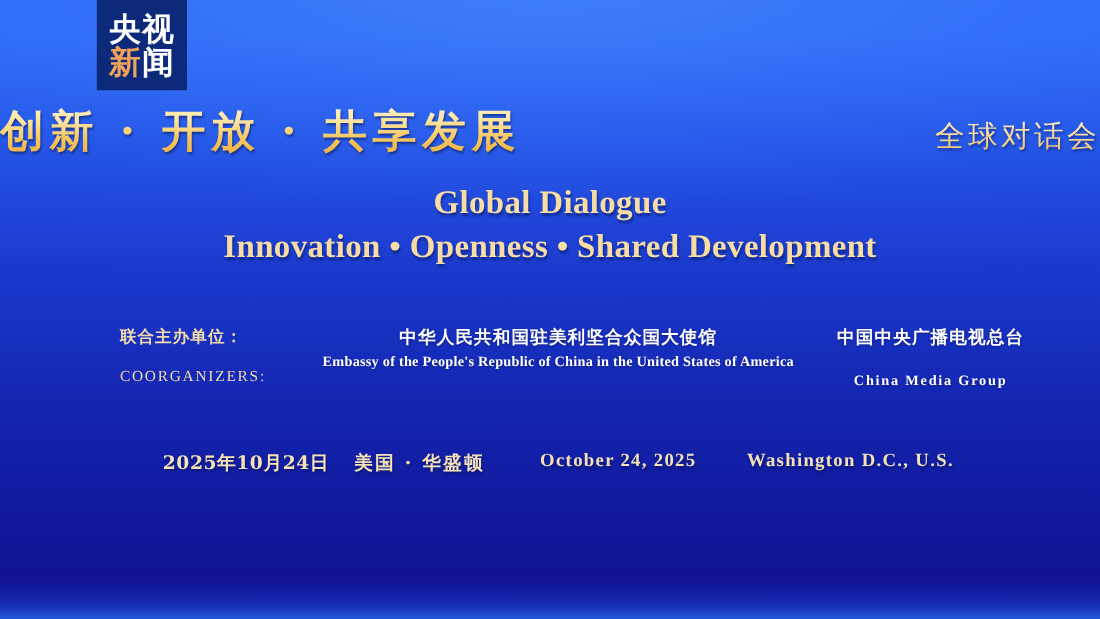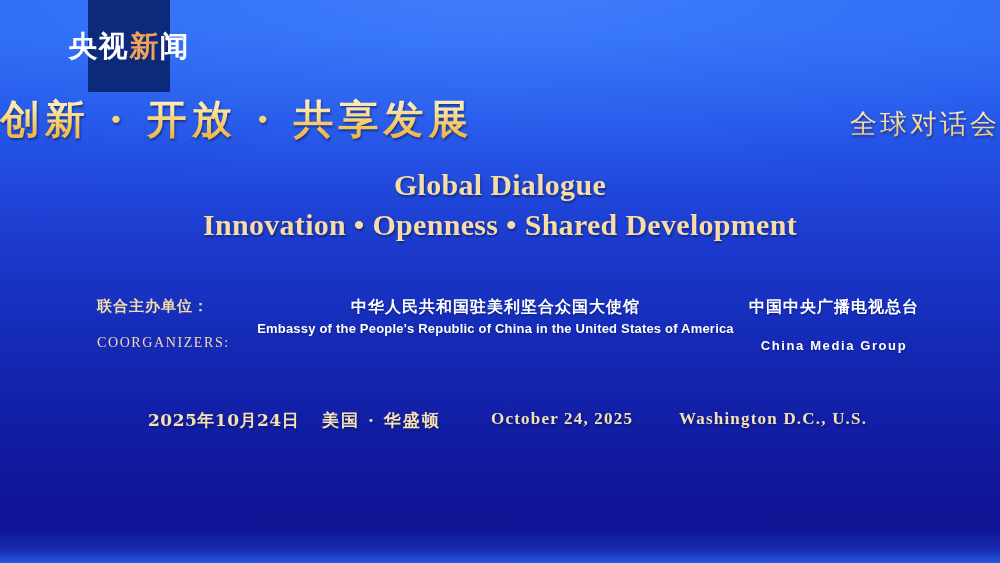--- a/index.html
+++ b/index.html
@@ -49,23 +49,23 @@
     background:linear-gradient(180deg,
       rgba(24,60,190,0) 0%,
       rgba(30,78,212,0.35) 55%,
       rgba(46,110,240,0.55) 100%);
     pointer-events:none;
   }
 
   
   .logo {
     position:absolute; left:88px; top:0;
-    width:82px; height:92px;
+    width:82px; height:82px;
     background:#0d2a7a;
-    display:flex; flex-direction:row;
+    display:flex; flex-direction:column;
     align-items:center; justify-content:center;
     gap:1px;
     font-family:"DejaVu Sans", sans-serif;
     line-height:1;
     z-index:5;
   }
   .logo-row {
     font-size:29px; font-weight:bold;
     letter-spacing:1px;
     white-space:nowrap;
@@ -109,21 +109,21 @@
     font-weight:bold;
     font-size:30px;
     letter-spacing:0.3px;
     color:#f7dca4;
     text-shadow:1px 2px 2px rgba(8,18,70,0.5);
     line-height:1.33;
   }
 
   
   .coorg {
-    position:absolute; left:0; right:0; top:297px;
+    position:absolute; left:12px; right:0; top:297px;
     height:52px;
   }
   .coorg-label {
     position:absolute; left:97px; top:0;
     text-align:left;
     color:#f3dcab;
     line-height:1.28;
   }
   .coorg-label .cn {
     font-family:"DejaVu Sans", sans-serif;
@@ -145,21 +145,21 @@
     line-height:1.3;
     text-shadow:0 1px 2px rgba(6,14,60,0.45);
   }
   .org .cn {
     font-family:"DejaVu Sans", sans-serif;
     font-size:16px; font-weight:bold;
     letter-spacing:1px;
     display:block;
   }
   .org .en {
-    font-family:Liberation Sans, sans-serif;
+    font-family:Liberation Serif, serif;
     font-size:13px; font-weight:bold;
     letter-spacing:0.2px;
     display:block;
     margin-top:3px;
   }
   .org-embassy { left:252px; width:487px; }
   .org-cmg     { left:739px; width:190px; }
   .org-cmg .en { letter-spacing:1.6px;margin-top:20px; }
 
   

